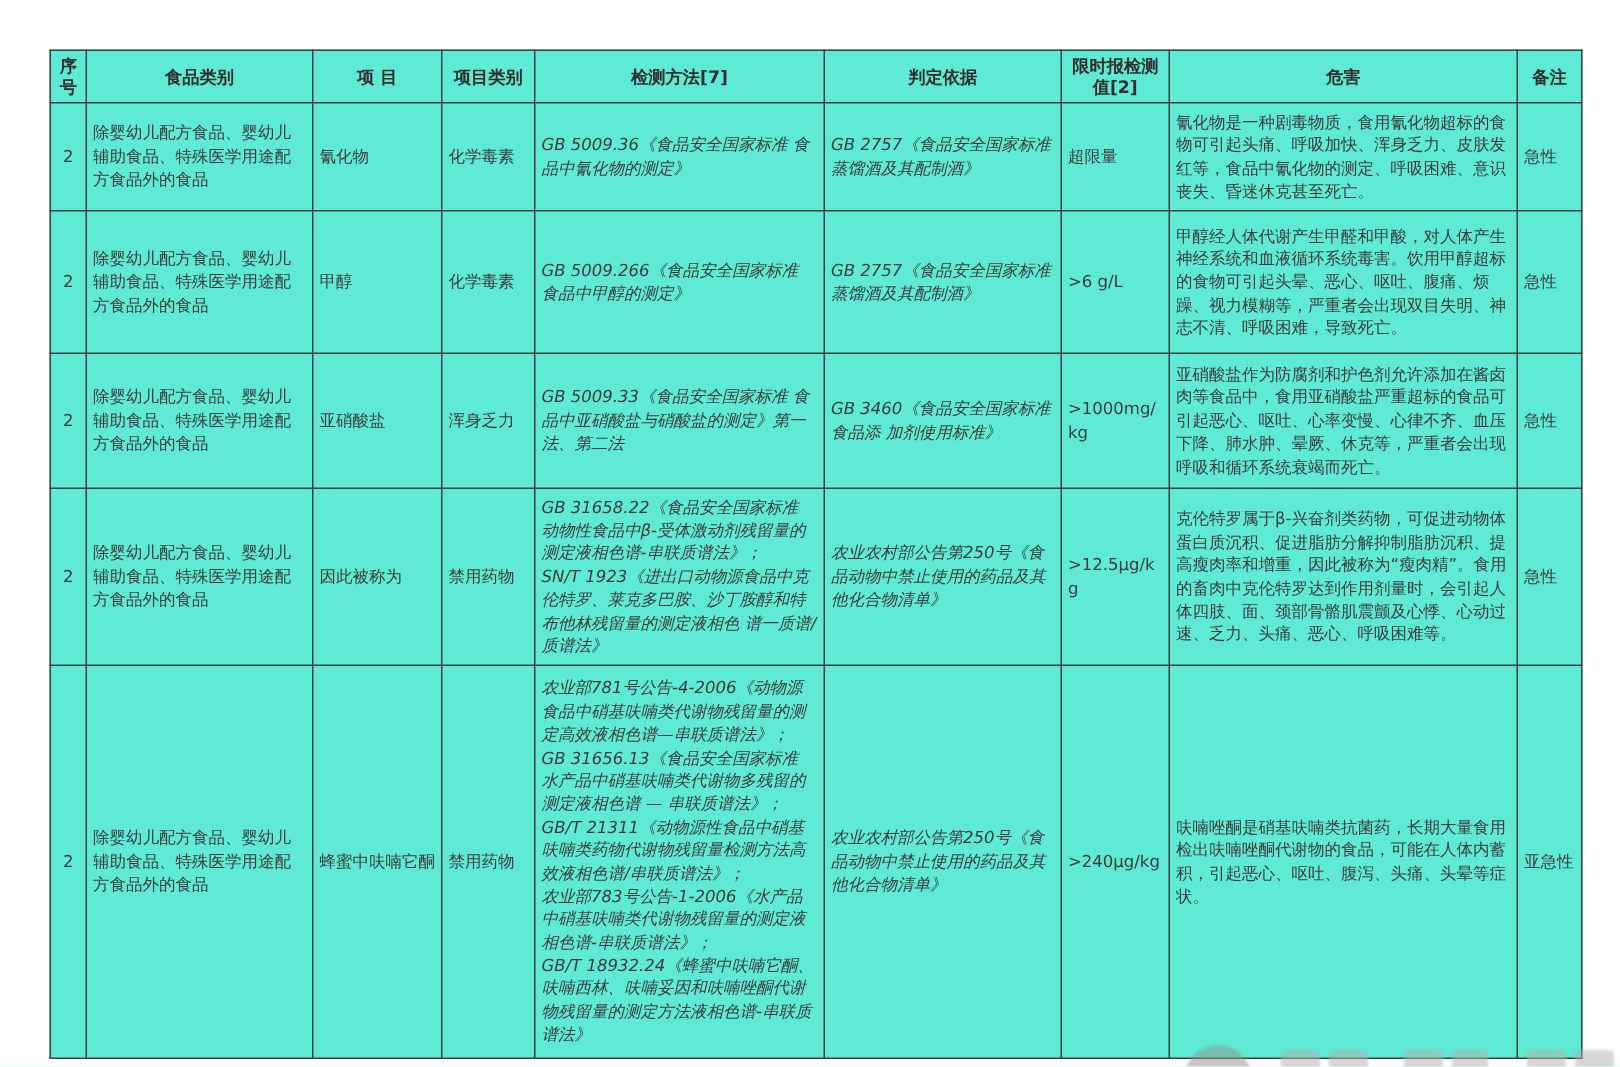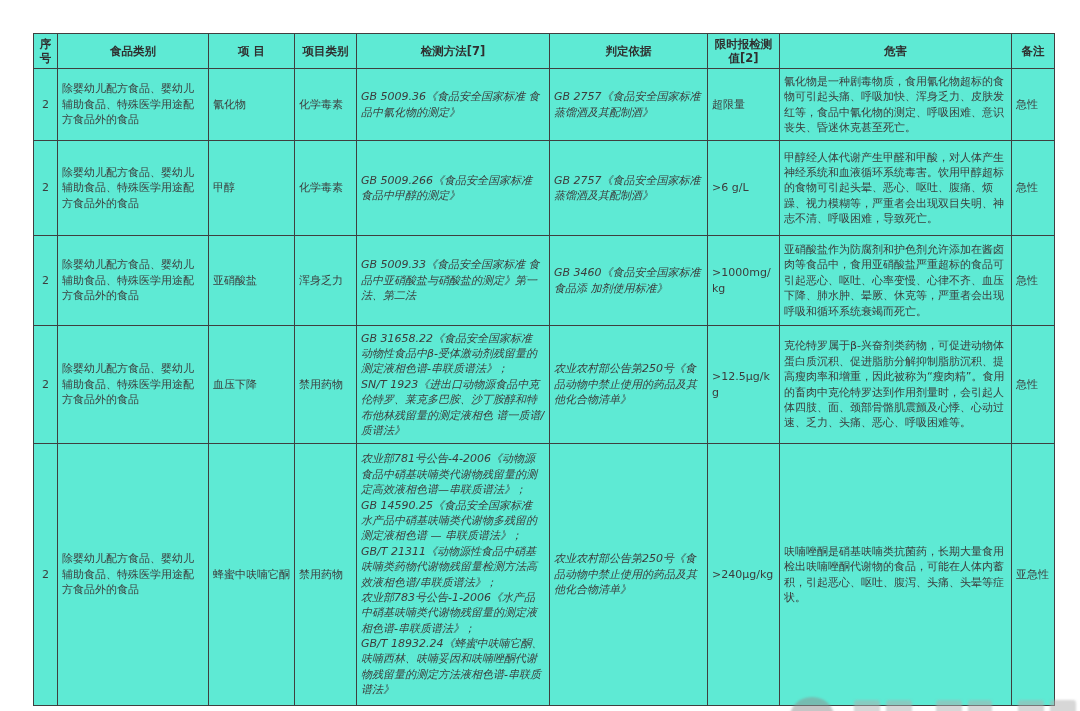--- a/index.html
+++ b/index.html
@@ -124,36 +124,36 @@
         <td class="c-class">浑身乏力</td>
         <td class="c-method">GB 5009.33《食品安全国家标准 食品中亚硝酸盐与硝酸盐的测定》第一法、第二法</td>
         <td class="c-basis">GB 3460《食品安全国家标准 食品添 加剂使用标准》</td>
         <td class="c-limit">&gt;1000mg/kg</td>
         <td class="c-harm">亚硝酸盐作为防腐剂和护色剂允许添加在酱卤肉等食品中，食用亚硝酸盐严重超标的食品可引起恶心、呕吐、心率变慢、心律不齐、血压下降、肺水肿、晕厥、休克等，严重者会出现呼吸和循环系统衰竭而死亡。</td>
         <td class="c-note">急性</td>
       </tr>
       <tr class="rh-3">
         <td class="c-seq">2</td>
         <td class="c-cat">除婴幼儿配方食品、婴幼儿辅助食品、特殊医学用途配方食品外的食品</td>
-        <td class="c-item">血压下降</td>
+        <td class="c-item">因此被称为</td>
         <td class="c-class">禁用药物</td>
         <td class="c-method">GB 31658.22《食品安全国家标准 动物性食品中β-受体激动剂残留量的测定液相色谱-串联质谱法》；
 SN/T 1923《进出口动物源食品中克伦特罗、莱克多巴胺、沙丁胺醇和特布他林残留量的测定液相色 谱一质谱/质谱法》</td>
         <td class="c-basis">农业农村部公告第250号《食品动物中禁止使用的药品及其他化合物清单》</td>
         <td class="c-limit">&gt;12.5μg/kg</td>
         <td class="c-harm">克伦特罗属于β-兴奋剂类药物，可促进动物体蛋白质沉积、促进脂肪分解抑制脂肪沉积、提高瘦肉率和增重，因此被称为“瘦肉精”。食用的畜肉中克伦特罗达到作用剂量时，会引起人体四肢、面、颈部骨骼肌震颤及心悸、心动过速、乏力、头痛、恶心、呼吸困难等。</td>
         <td class="c-note">急性</td>
       </tr>
       <tr class="rh-4">
         <td class="c-seq">2</td>
         <td class="c-cat">除婴幼儿配方食品、婴幼儿辅助食品、特殊医学用途配方食品外的食品</td>
         <td class="c-item">蜂蜜中呋喃它酮</td>
         <td class="c-class">禁用药物</td>
         <td class="c-method">农业部781号公告-4-2006《动物源食品中硝基呋喃类代谢物残留量的测定高效液相色谱—串联质谱法》；
-GB 14590.25《食品安全国家标准 水产品中硝基呋喃类代谢物多残留的测定液相色谱 — 串联质谱法》；
+GB 31656.13《食品安全国家标准 水产品中硝基呋喃类代谢物多残留的测定液相色谱 — 串联质谱法》；
 GB/T 21311《动物源性食品中硝基呋喃类药物代谢物残留量检测方法高效液相色谱/串联质谱法》；
 农业部783号公告-1-2006《水产品中硝基呋喃类代谢物残留量的测定液相色谱-串联质谱法》；
 GB/T 18932.24《蜂蜜中呋喃它酮、呋喃西林、呋喃妥因和呋喃唑酮代谢物残留量的测定方法液相色谱-串联质谱法》</td>
         <td class="c-basis">农业农村部公告第250号《食品动物中禁止使用的药品及其他化合物清单》</td>
         <td class="c-limit">&gt;240μg/kg</td>
         <td class="c-harm">呋喃唑酮是硝基呋喃类抗菌药，长期大量食用检出呋喃唑酮代谢物的食品，可能在人体内蓄积，引起恶心、呕吐、腹泻、头痛、头晕等症状。</td>
         <td class="c-note">亚急性</td>
       </tr>
     </tbody>
   </table>

